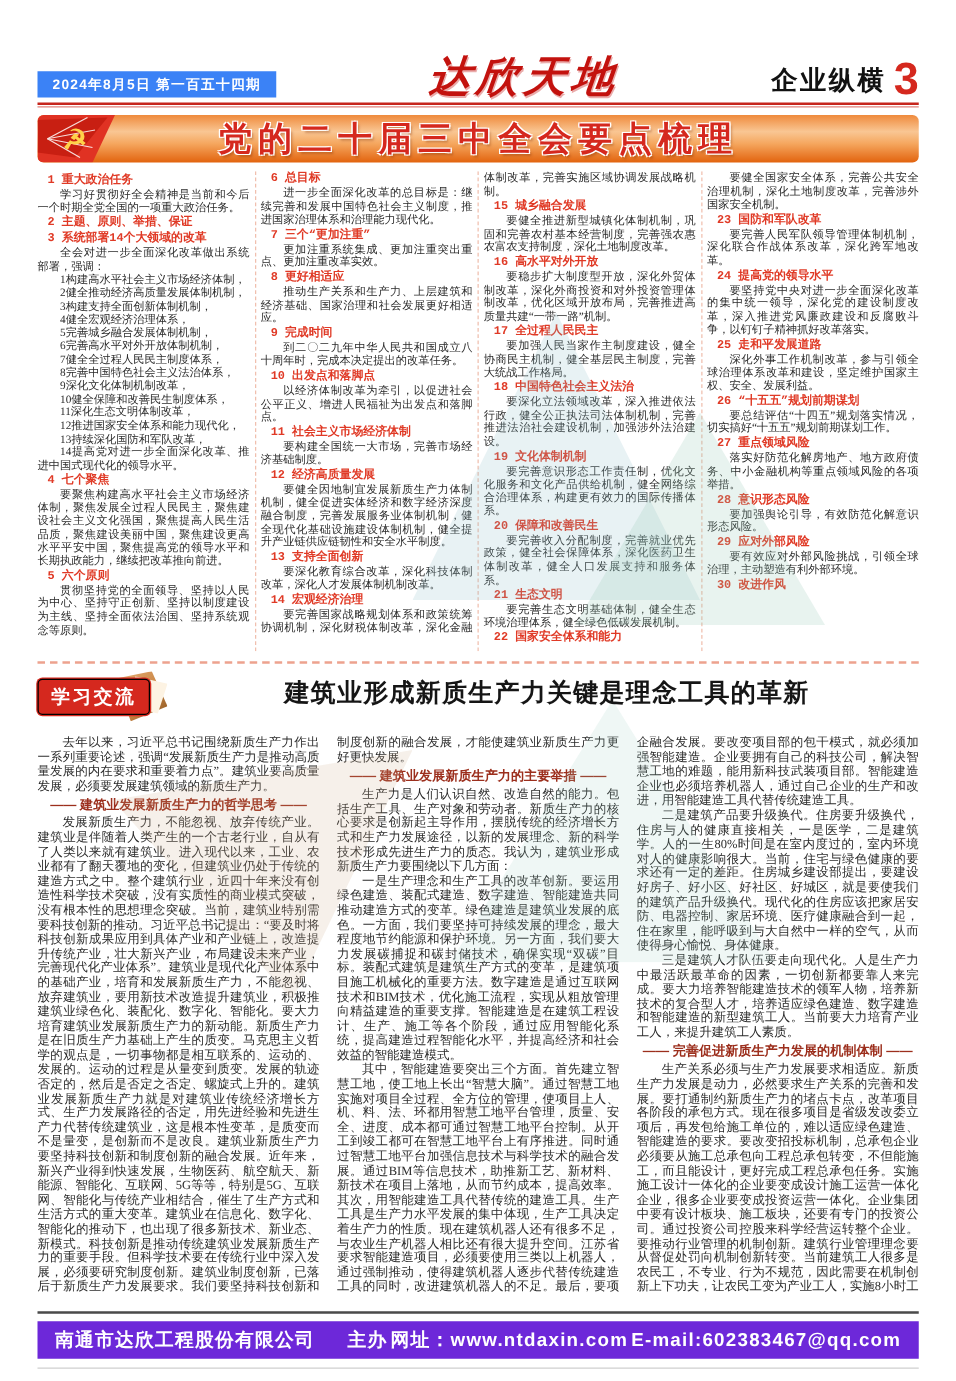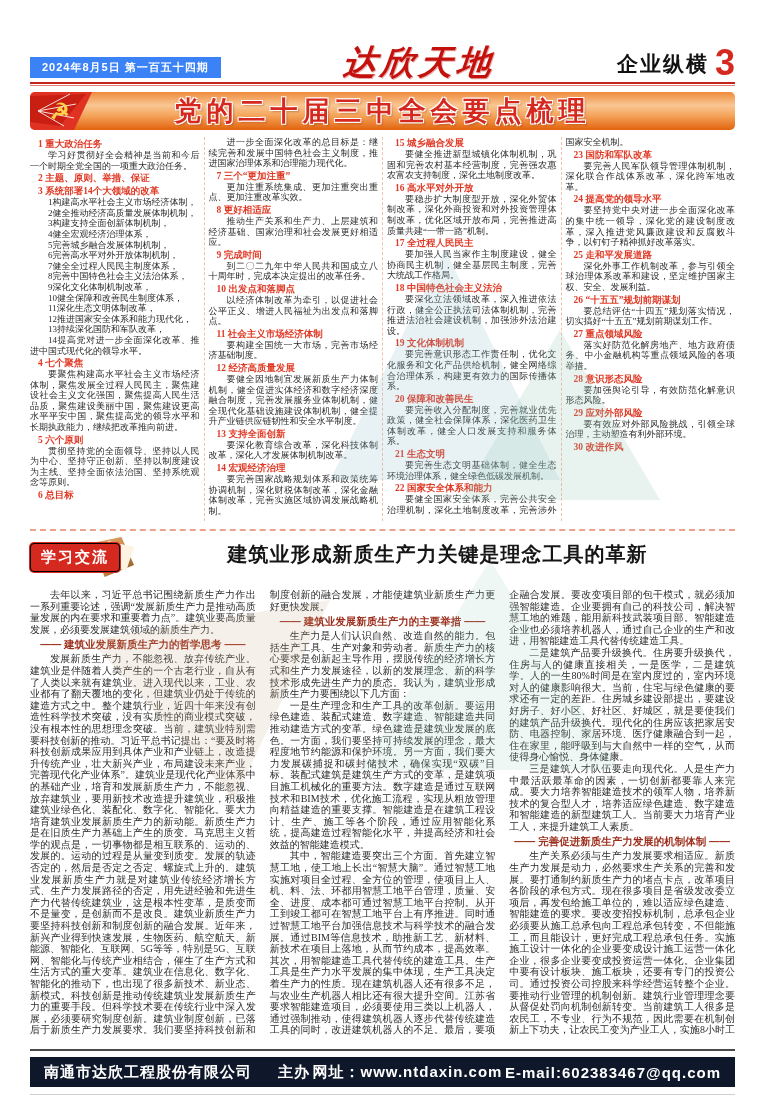--- a/index.html
+++ b/index.html
@@ -37,21 +37,21 @@
   .banner-title{font-family:"Liberation Sans",sans-serif;font-size:27px;font-weight:bold;
                 color:#d5281e;letter-spacing:5px;
                 text-shadow:-1px -1px 0 #fff,1px -1px 0 #fff,-1px 1px 0 #fff,1px 1px 0 #fff,2px 2px 2px rgba(120,40,0,.35);}
   .emblem{position:absolute;left:0;top:0;width:86px;height:38px;}
 
   
   .points-cols{margin-top:7px;height:384px;overflow:hidden;
                columns:4;column-gap:9px;column-fill:auto;column-rule:1px dashed #f0bfae;
                font-size:9px;line-height:10.6px;color:#2b2b2b;text-align:justify;}
   .pt-title{color:#e03a26;font-weight:bold;font-size:9.5px;line-height:12px;
-            font-family:Liberation Serif, serif;margin:1px 0 0 8px;}
+            font-family:Liberation Mono, monospace;margin:1px 0 0 8px;}
   .pt-para{margin:0;text-indent:2em;}
   .dash-div{border-top:2px dashed #eda28e;margin:8px 0 6px;}
 
   
   .study-header{position:relative;height:52px;}
   .study-label-wrap{position:absolute;left:0;top:0;width:110px;height:44px;}
   .paper-fold{position:absolute;left:62px;top:0;width:42px;height:40px;
               background:linear-gradient(135deg,#e8b27a 0%,#c98544 55%,#8a5620 100%);
               clip-path:polygon(0 15%,70% 0,100% 70%,30% 100%);}
   .paper-fold2{position:absolute;left:78px;top:4px;width:26px;height:30px;background:#fdf3e3;
@@ -66,21 +66,21 @@
 
   
   .article-cols{height:452px;overflow:hidden;columns:3;column-gap:14px;column-fill:auto;
                 font-size:10px;line-height:11.6px;color:#2b2b2b;text-align:justify;}
   .article-cols p{margin:0;text-indent:2em;}
   .art-sub{font-weight:bold;color:#9c2f1d;text-align:center;text-indent:0 !important;
            font-size:10.5px;line-height:14px;margin:2px 0 !important;font-family:"Liberation Sans",sans-serif;}
 
   
   .footer-top-rule{border-top:2px solid #4a4a4a;margin-top:8px;}
-  .footer-bar{margin-top:6px;background:#0f172a;color:#fff;height:30px;
+  .footer-bar{margin-top:6px;background:#6d28d9;color:#fff;height:30px;
               display:flex;align-items:center;justify-content:space-between;
               font-family:"Liberation Sans",sans-serif;font-size:15px;font-weight:bold;
               padding:0 14px;letter-spacing:1px;}
   .footer-left{display:flex;gap:26px;}
   .footer-bottom-rule{border-top:1px solid #cfcfcf;margin-top:7px;}
 </style>
 </head>
 <body>
 
 <div class="page">
@@ -113,20 +113,21 @@
       <text x="20" y="27" font-size="22" fill="#ffd24a" font-weight="bold">☭</text>
     </svg>
     <span class="banner-title">党的二十届三中全会要点梳理</span>
   </div>
 
   <div class="points-cols" id="points-cols">
       <div class="pt-title">1 重大政治任务</div>
       <p class="pt-para">学习好贯彻好全会精神是当前和今后一个时期全党全国的一项重大政治任务。</p>
       <div class="pt-title">2 主题、原则、举措、保证</div>
       <div class="pt-title">3 系统部署14个大领域的改革</div>
+      <p class="pt-para">全会对进一步全面深化改革做出系统部署，强调：</p>
       <p class="pt-para">1构建高水平社会主义市场经济体制，</p>
       <p class="pt-para">2健全推动经济高质量发展体制机制，</p>
       <p class="pt-para">3构建支持全面创新体制机制，</p>
       <p class="pt-para">4健全宏观经济治理体系，</p>
       <p class="pt-para">5完善城乡融合发展体制机制，</p>
       <p class="pt-para">6完善高水平对外开放体制机制，</p>
       <p class="pt-para">7健全全过程人民民主制度体系，</p>
       <p class="pt-para">8完善中国特色社会主义法治体系，</p>
       <p class="pt-para">9深化文化体制机制改革，</p>
       <p class="pt-para">10健全保障和改善民生制度体系，</p>

